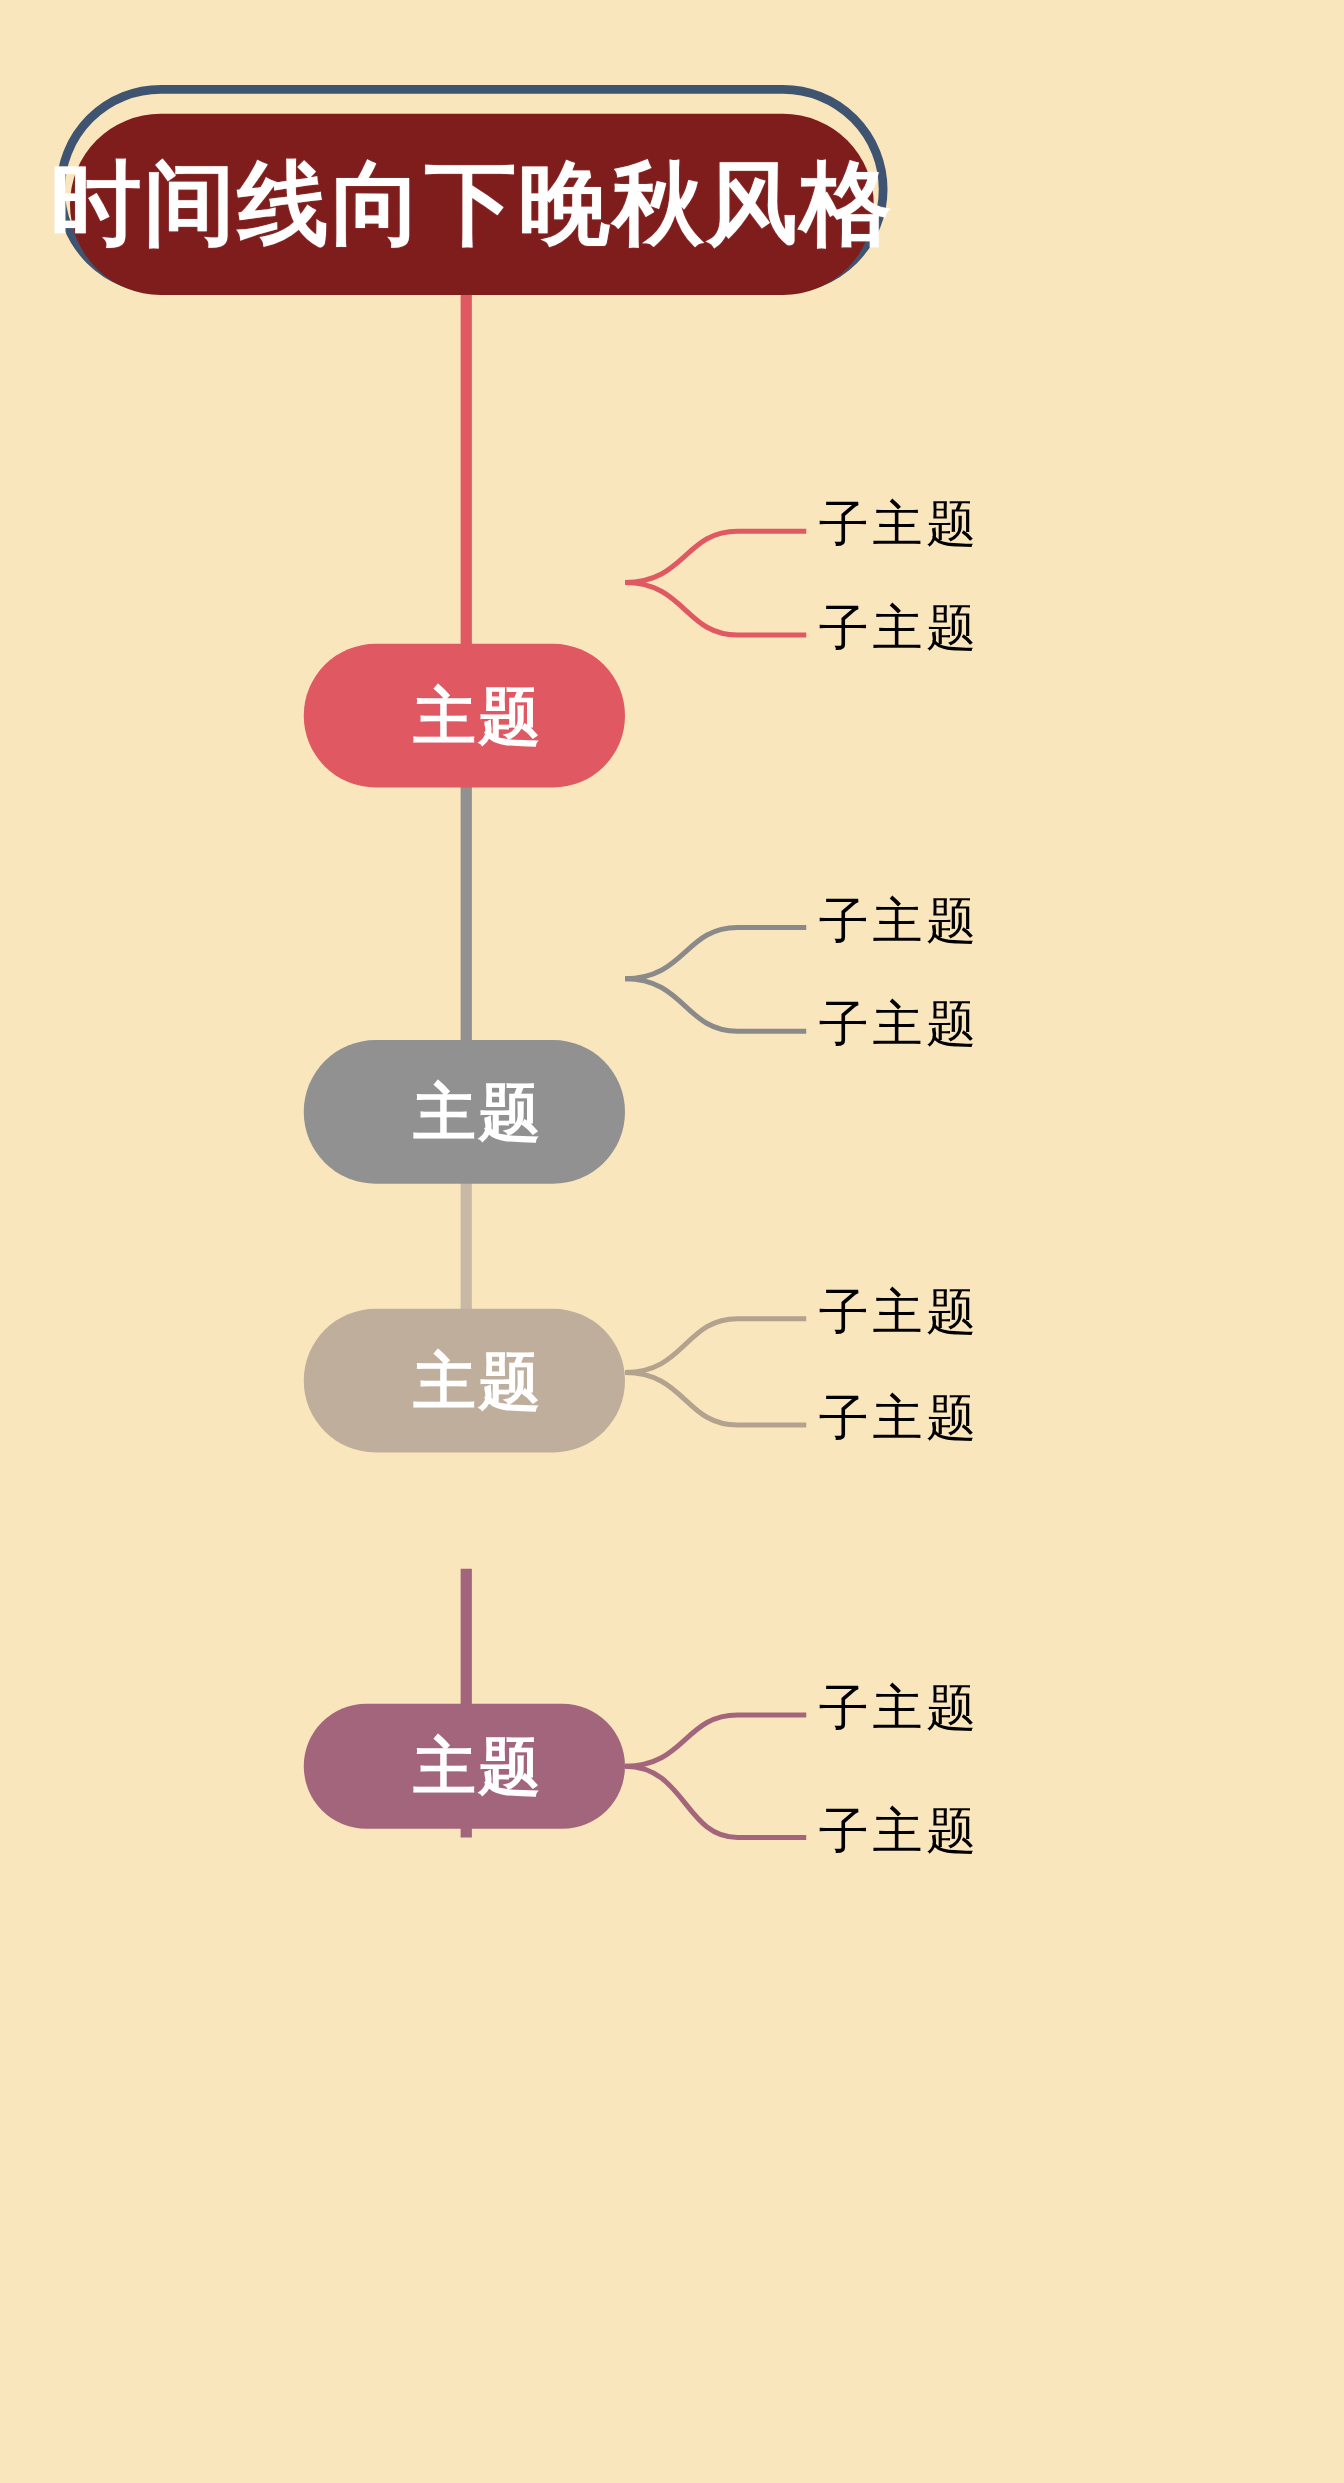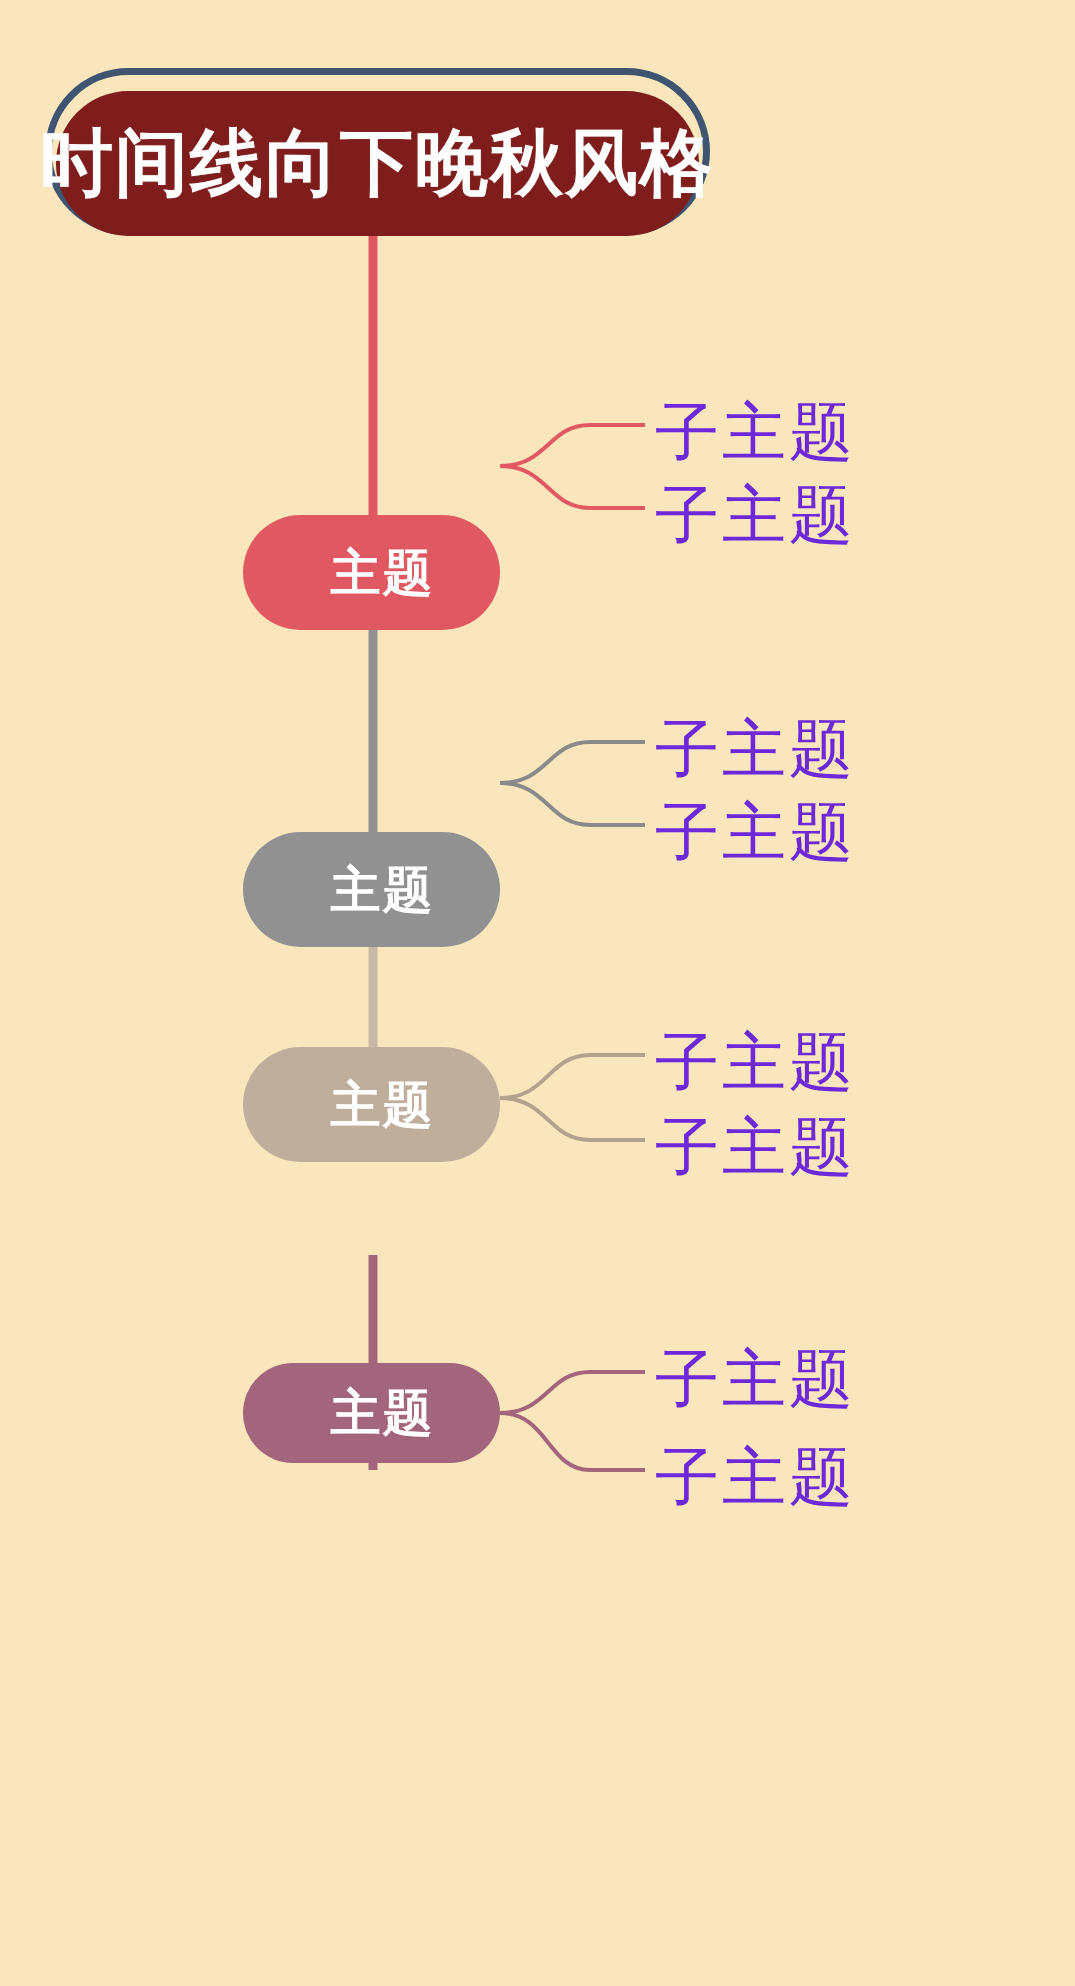--- a/index.html
+++ b/index.html
@@ -87,23 +87,23 @@
     font-weight: 700;
     letter-spacing: 2px;
     line-height: 1;
     white-space: nowrap;
     margin-left: 22px;
   }
 
   
   .subtopic {
     position: absolute;
-    color: #6d28d9;
-    font-family: Liberation Sans, sans-serif;
-    font-size: 64px;
+    color: #000000;
+    font-family: Liberation Serif, serif;
+    font-size: 40px;
     font-weight: 400;
     letter-spacing: 3px;
     line-height: 1;
     white-space: nowrap;
   }
 </style>
 </head>
 <body>
 
 <div id="stage">

